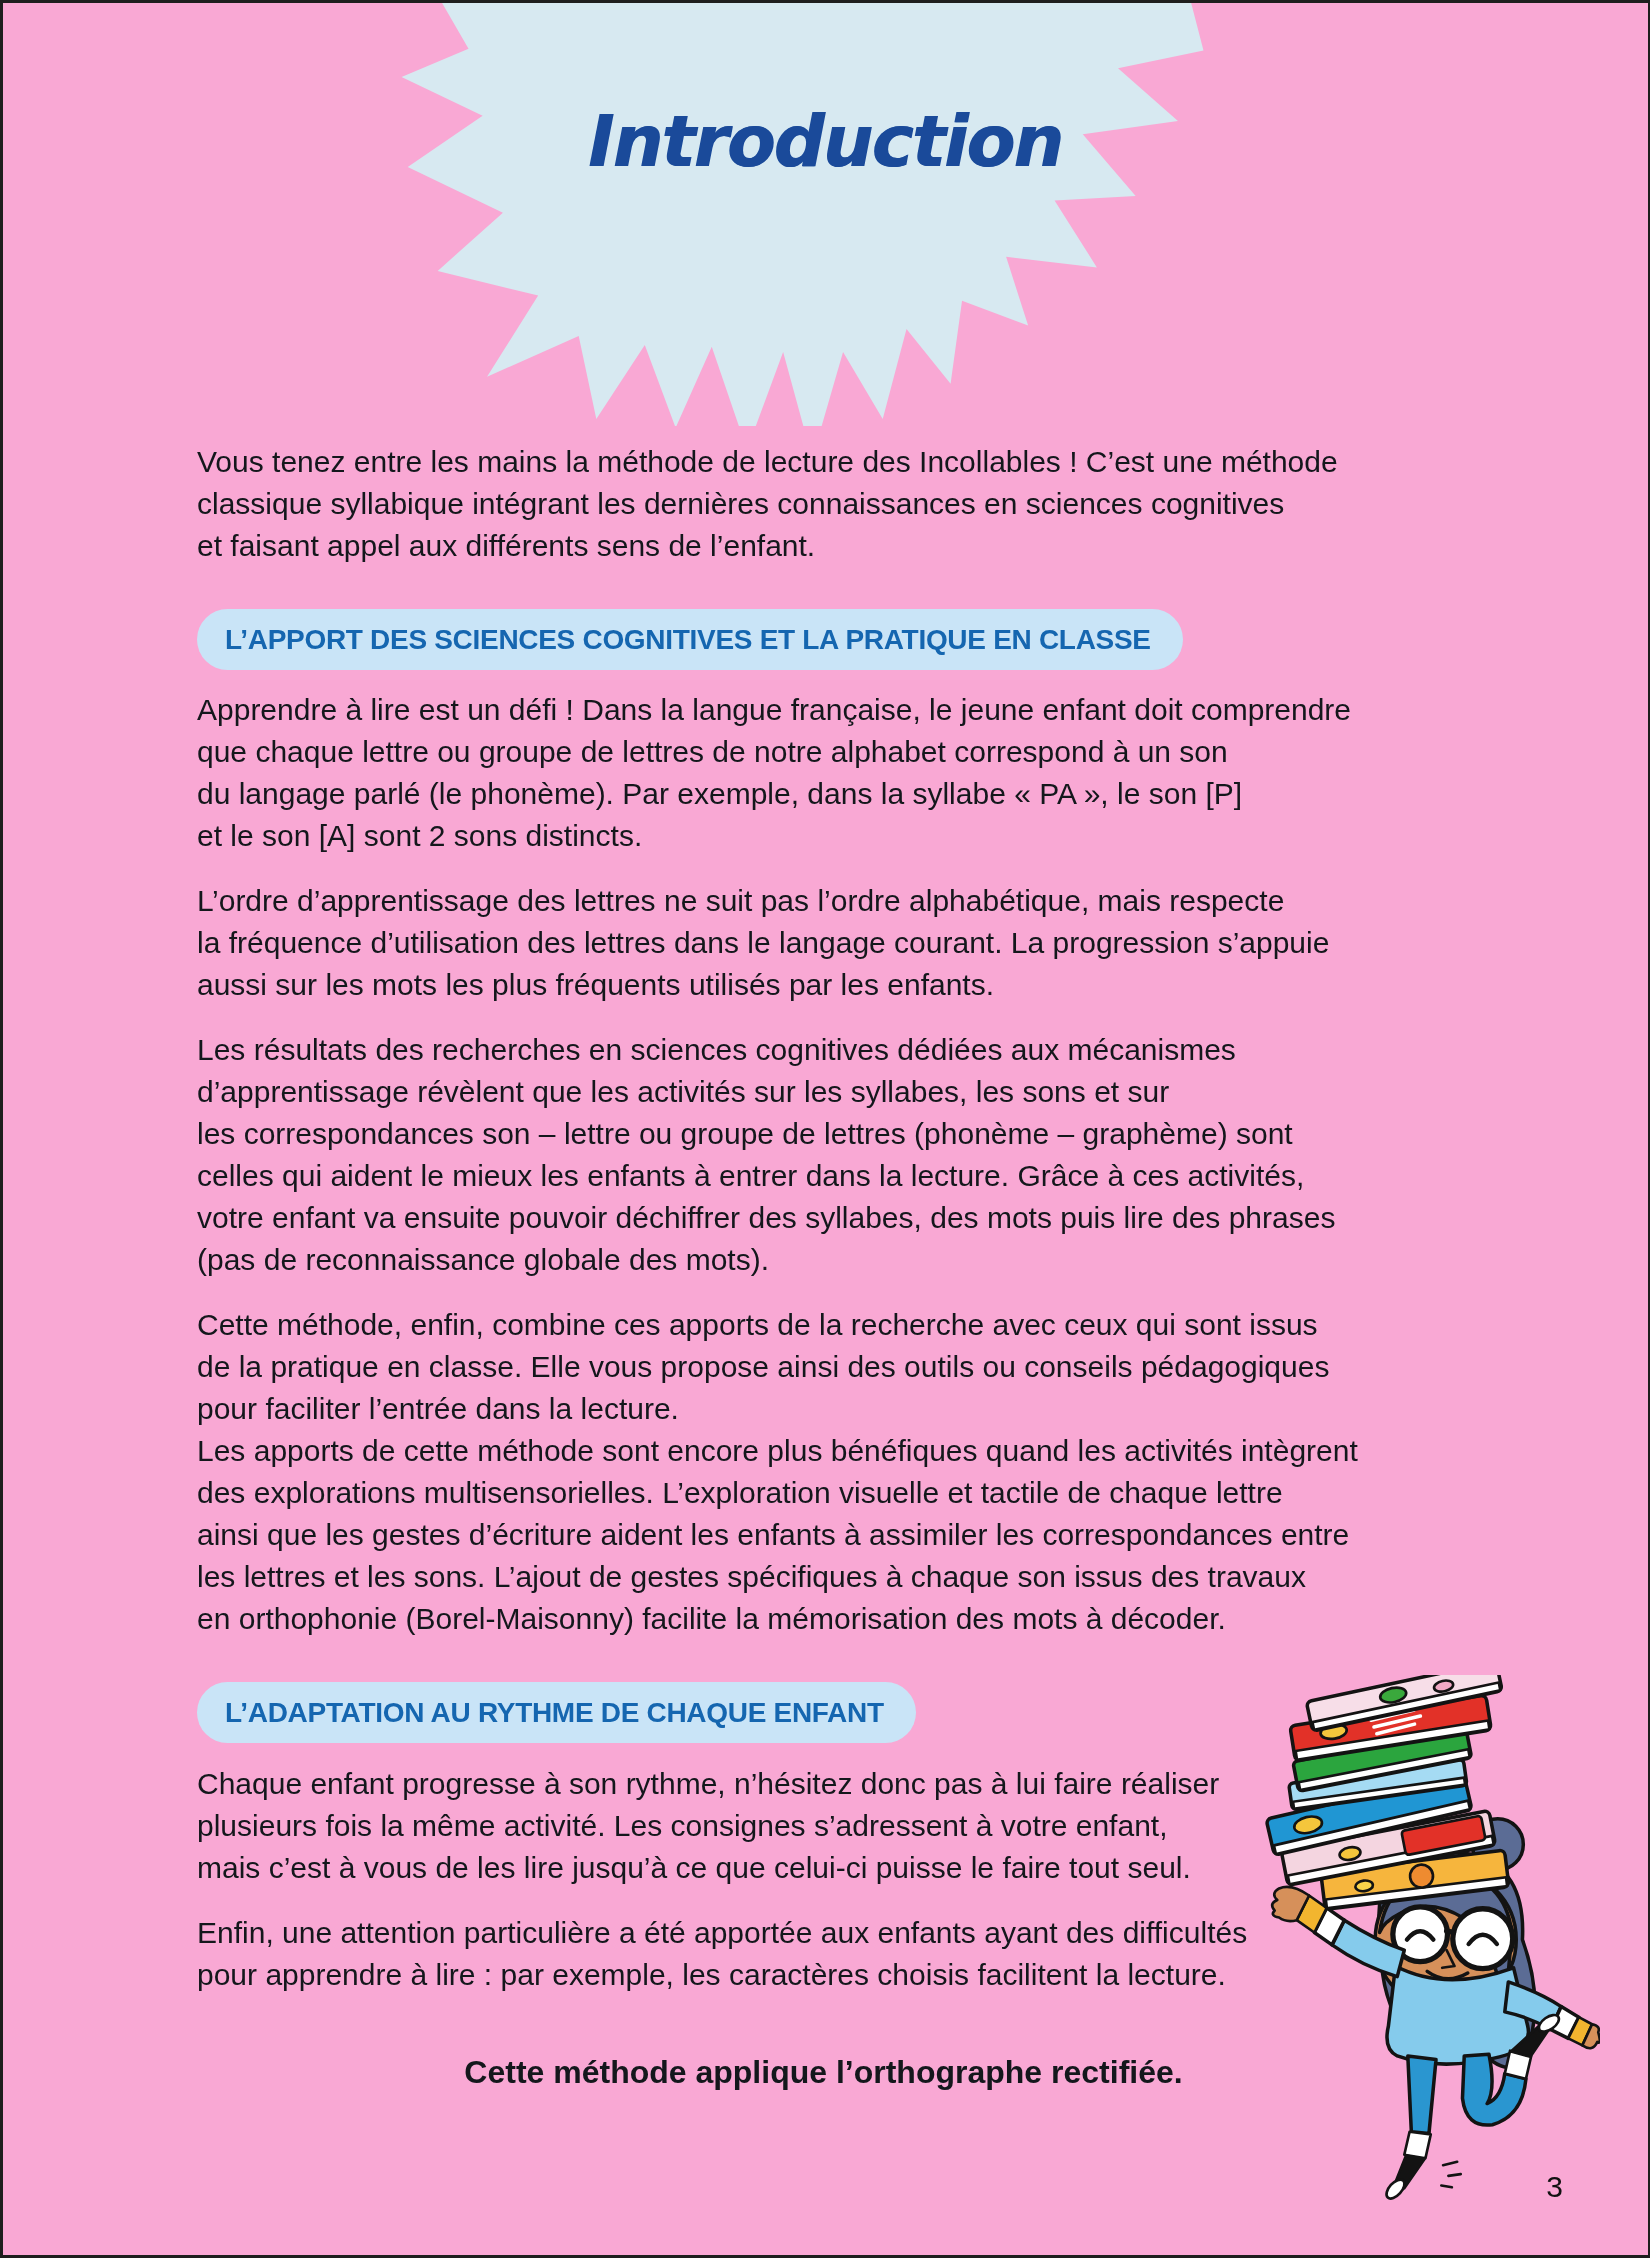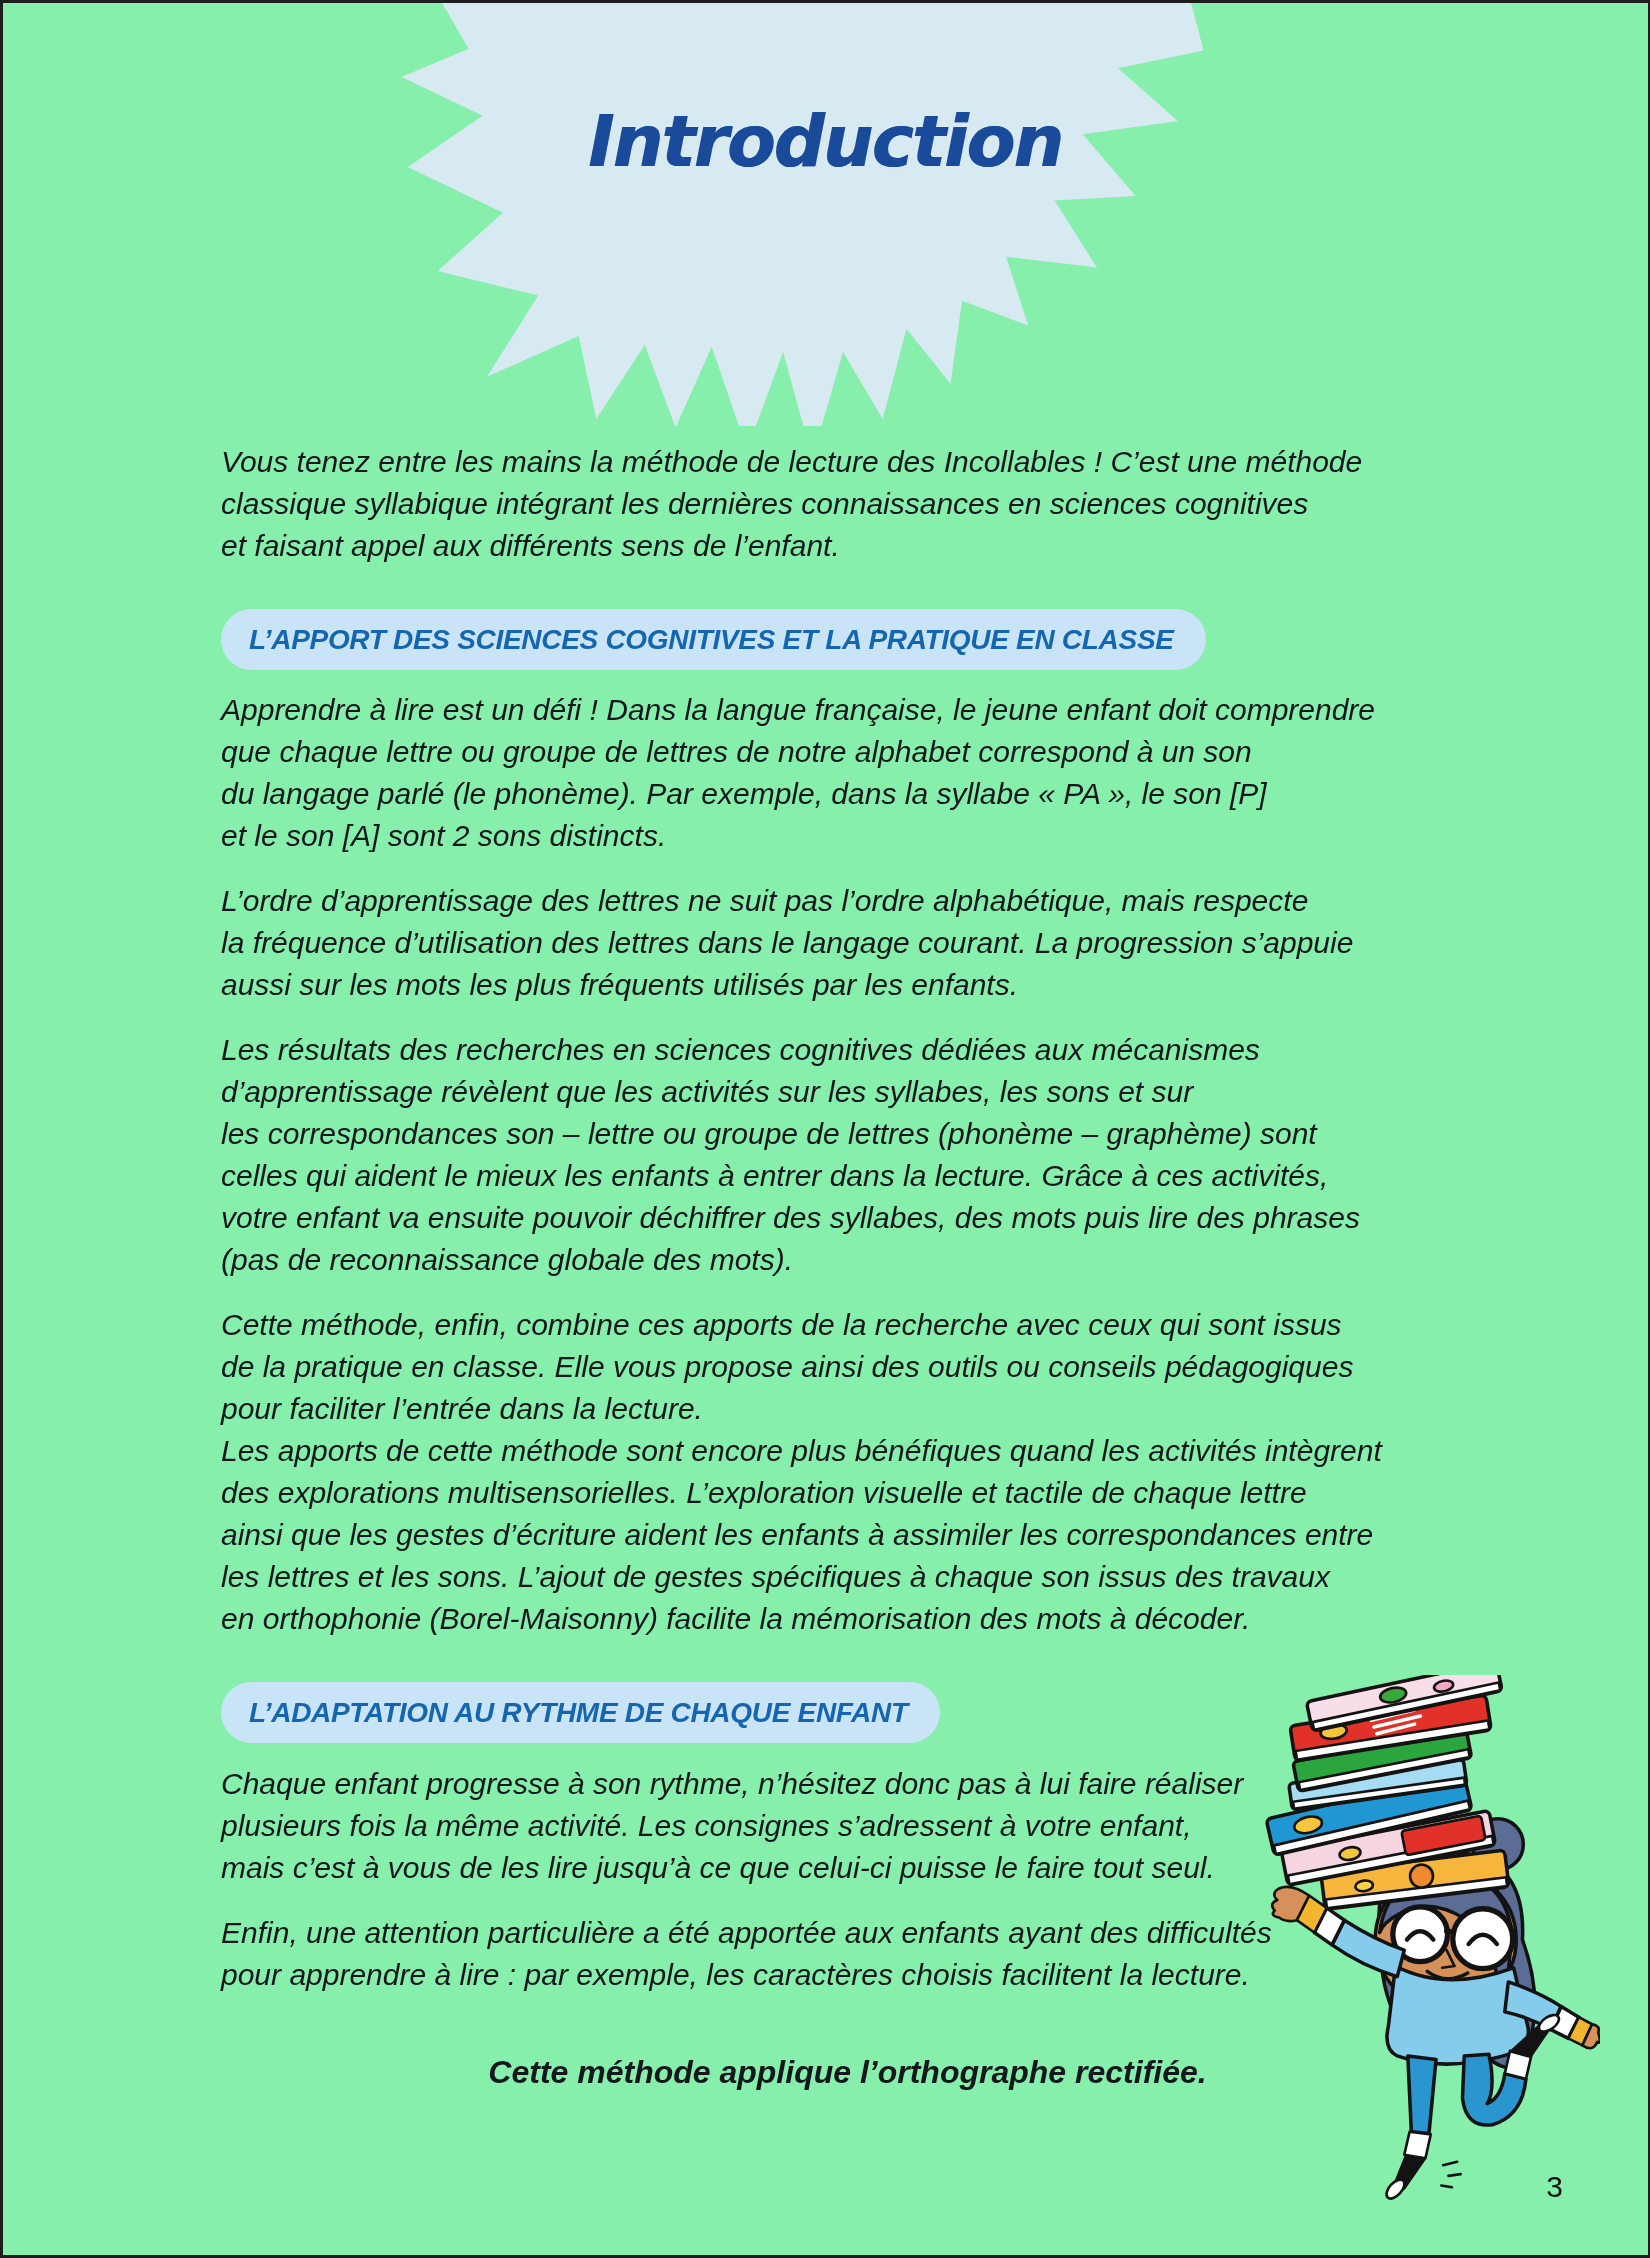--- a/index.html
+++ b/index.html
@@ -1,36 +1,36 @@
 <!DOCTYPE html>
 <html style="font-size:14px"><head>
 <meta charset="utf-8">
 <style>
   html,body{margin:0;padding:0;background:#ffffff;}
   .page{
     position:relative;
     width:1651px;height:2258px;
     box-sizing:border-box;
     border:3.5px solid #1e1e1e;
-    background:#86efac;
+    background:#f9a8d4;
     overflow:hidden;
     font-family:"Liberation Sans",sans-serif;
     color:#14171c;
   }
   .burst{position:absolute;top:0;left:0;width:1644px;height:423px;pointer-events:none;}
   .main-title{
     position:absolute;top:97px;left:0;width:1644px;
     text-align:center;
     font-family:"DejaVu Sans",sans-serif;
     font-weight:bold;font-style:italic;
     font-size:71px;letter-spacing:-1.8px;
     color:#1a4a9a;
     text-shadow:0.9px 0 0 #1a4a9a;
   }
-  .content{position:absolute;top:438px;left:218px;width:1253px;font-style:italic;}
+  .content{position:absolute;top:438px;left:194px;width:1253px;}
   .para{
     margin:0;
     font-size:30px;line-height:42px;
     white-space:pre-line;
     color:#14171c;
   }
   .para + .para{margin-top:23px;}
   .pill-row{margin:42px 0 19.4px 0;}
   .pill{
     display:inline-block;

